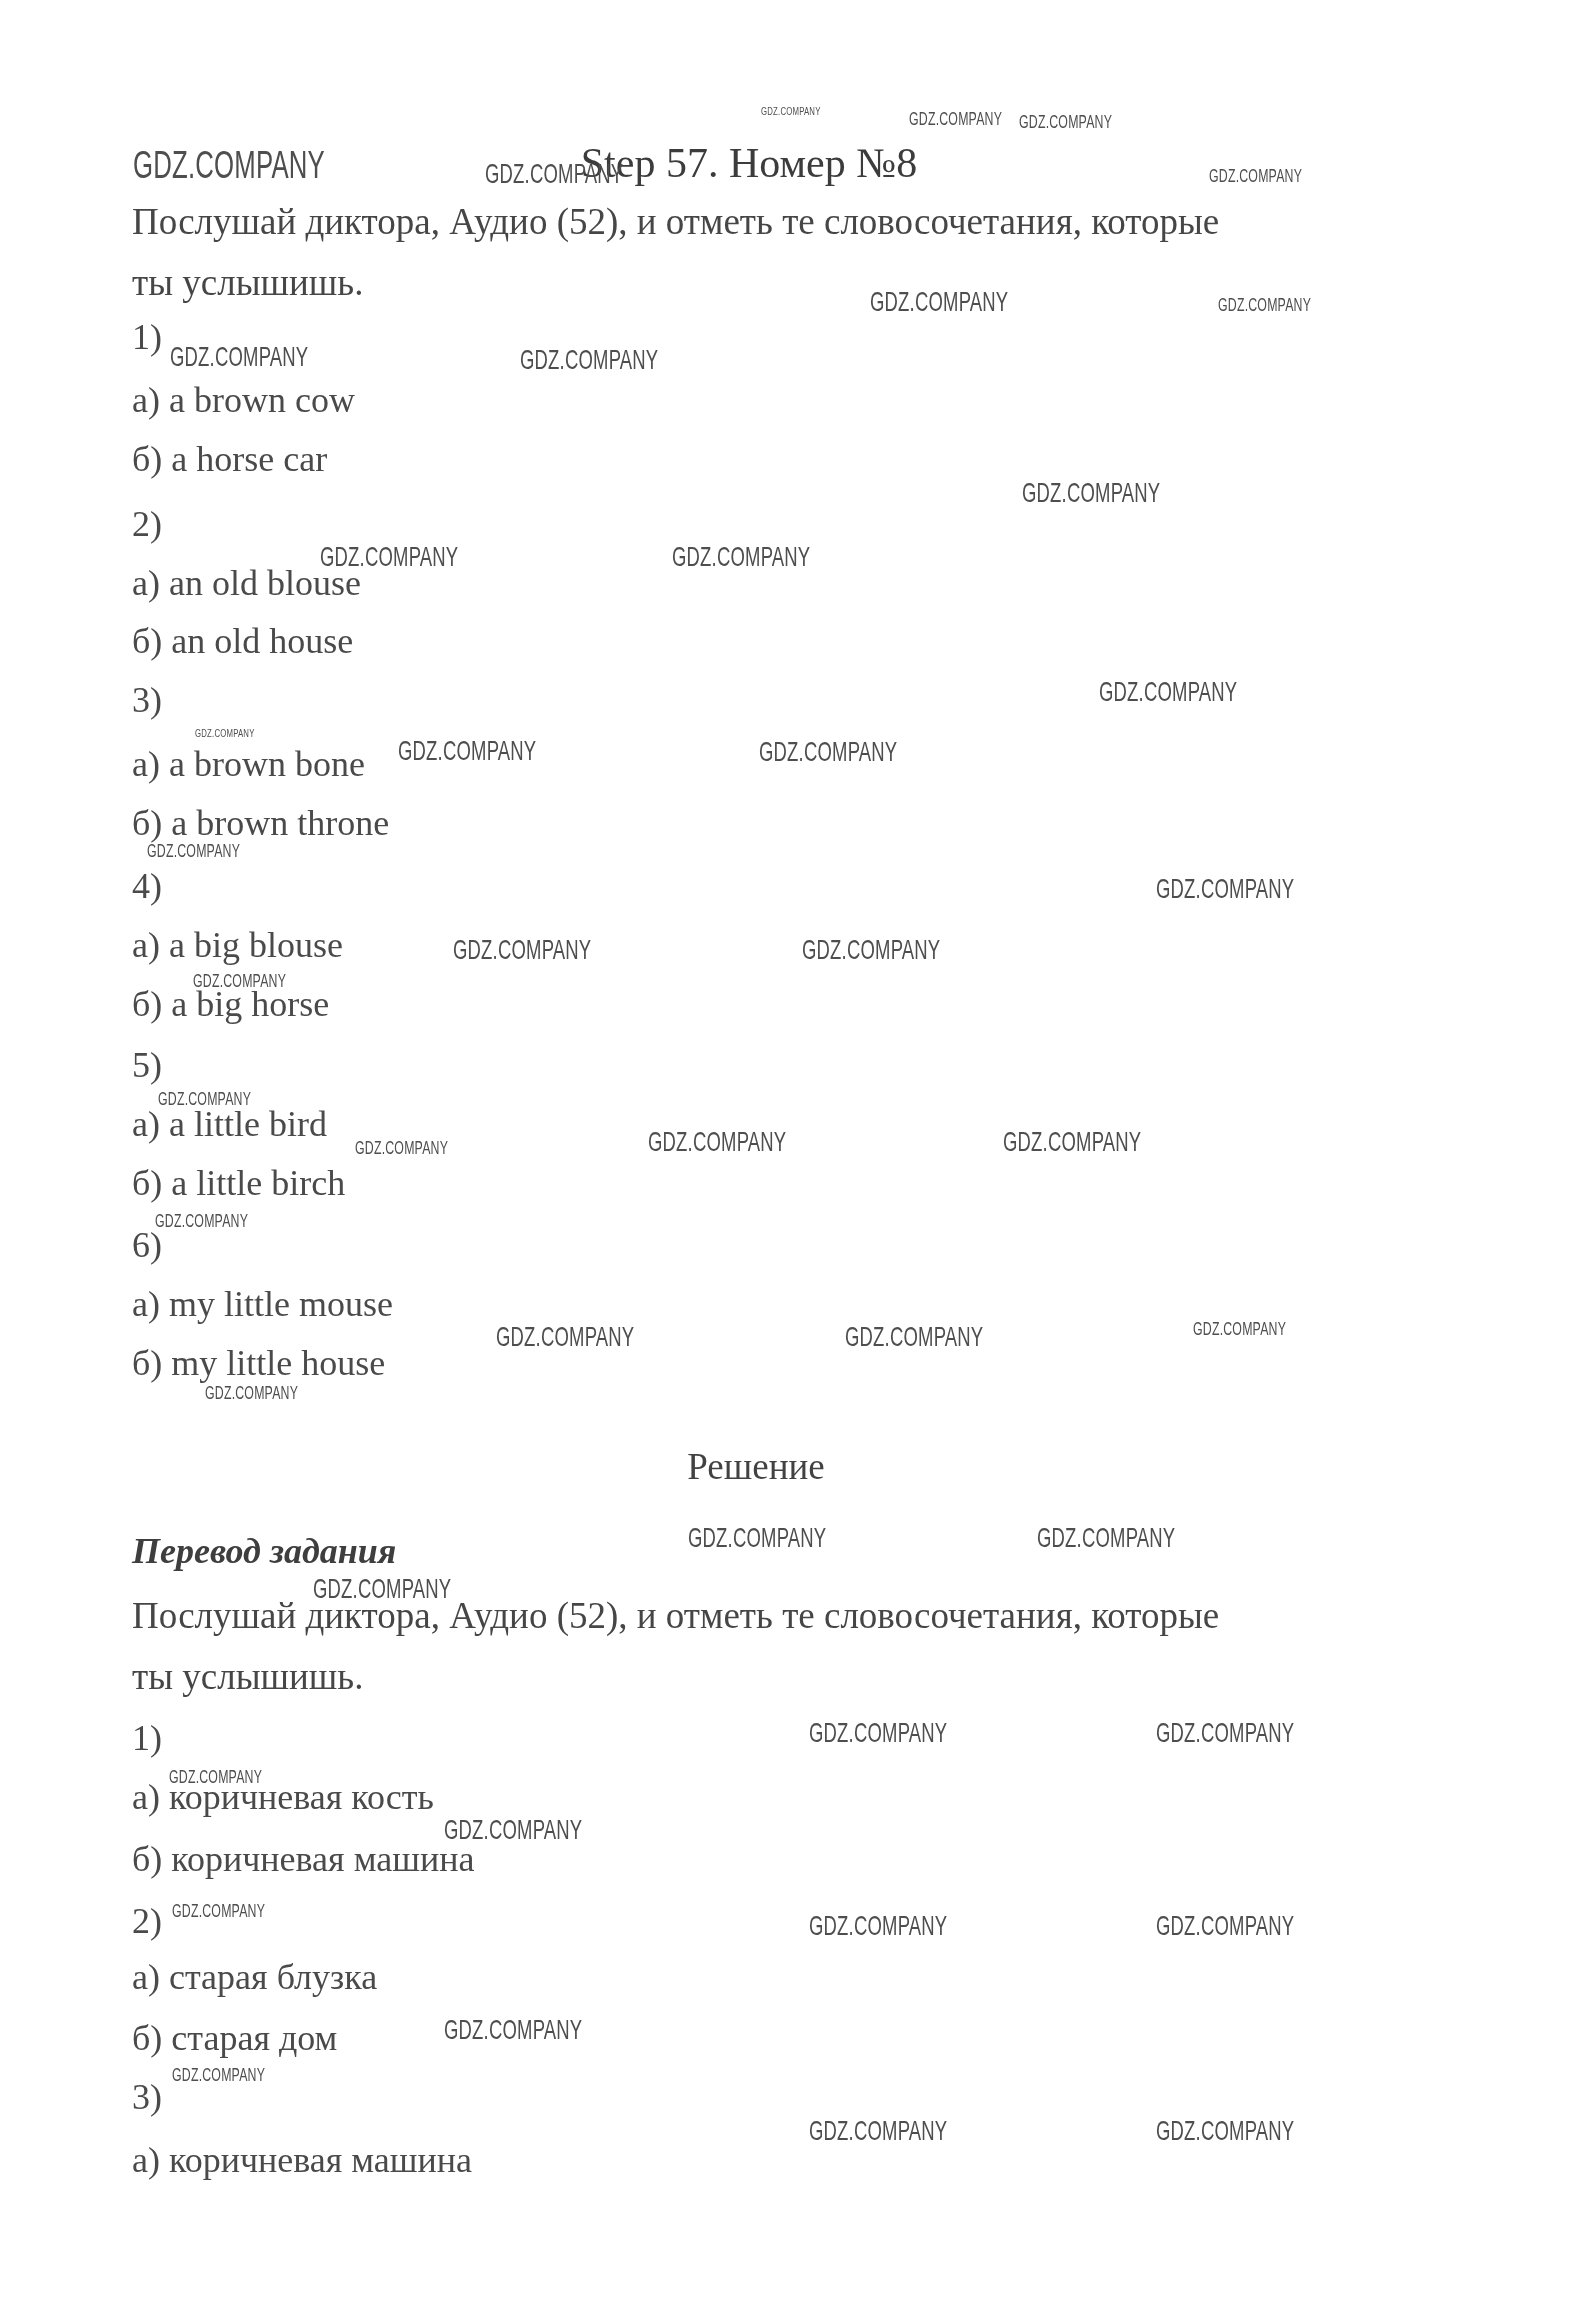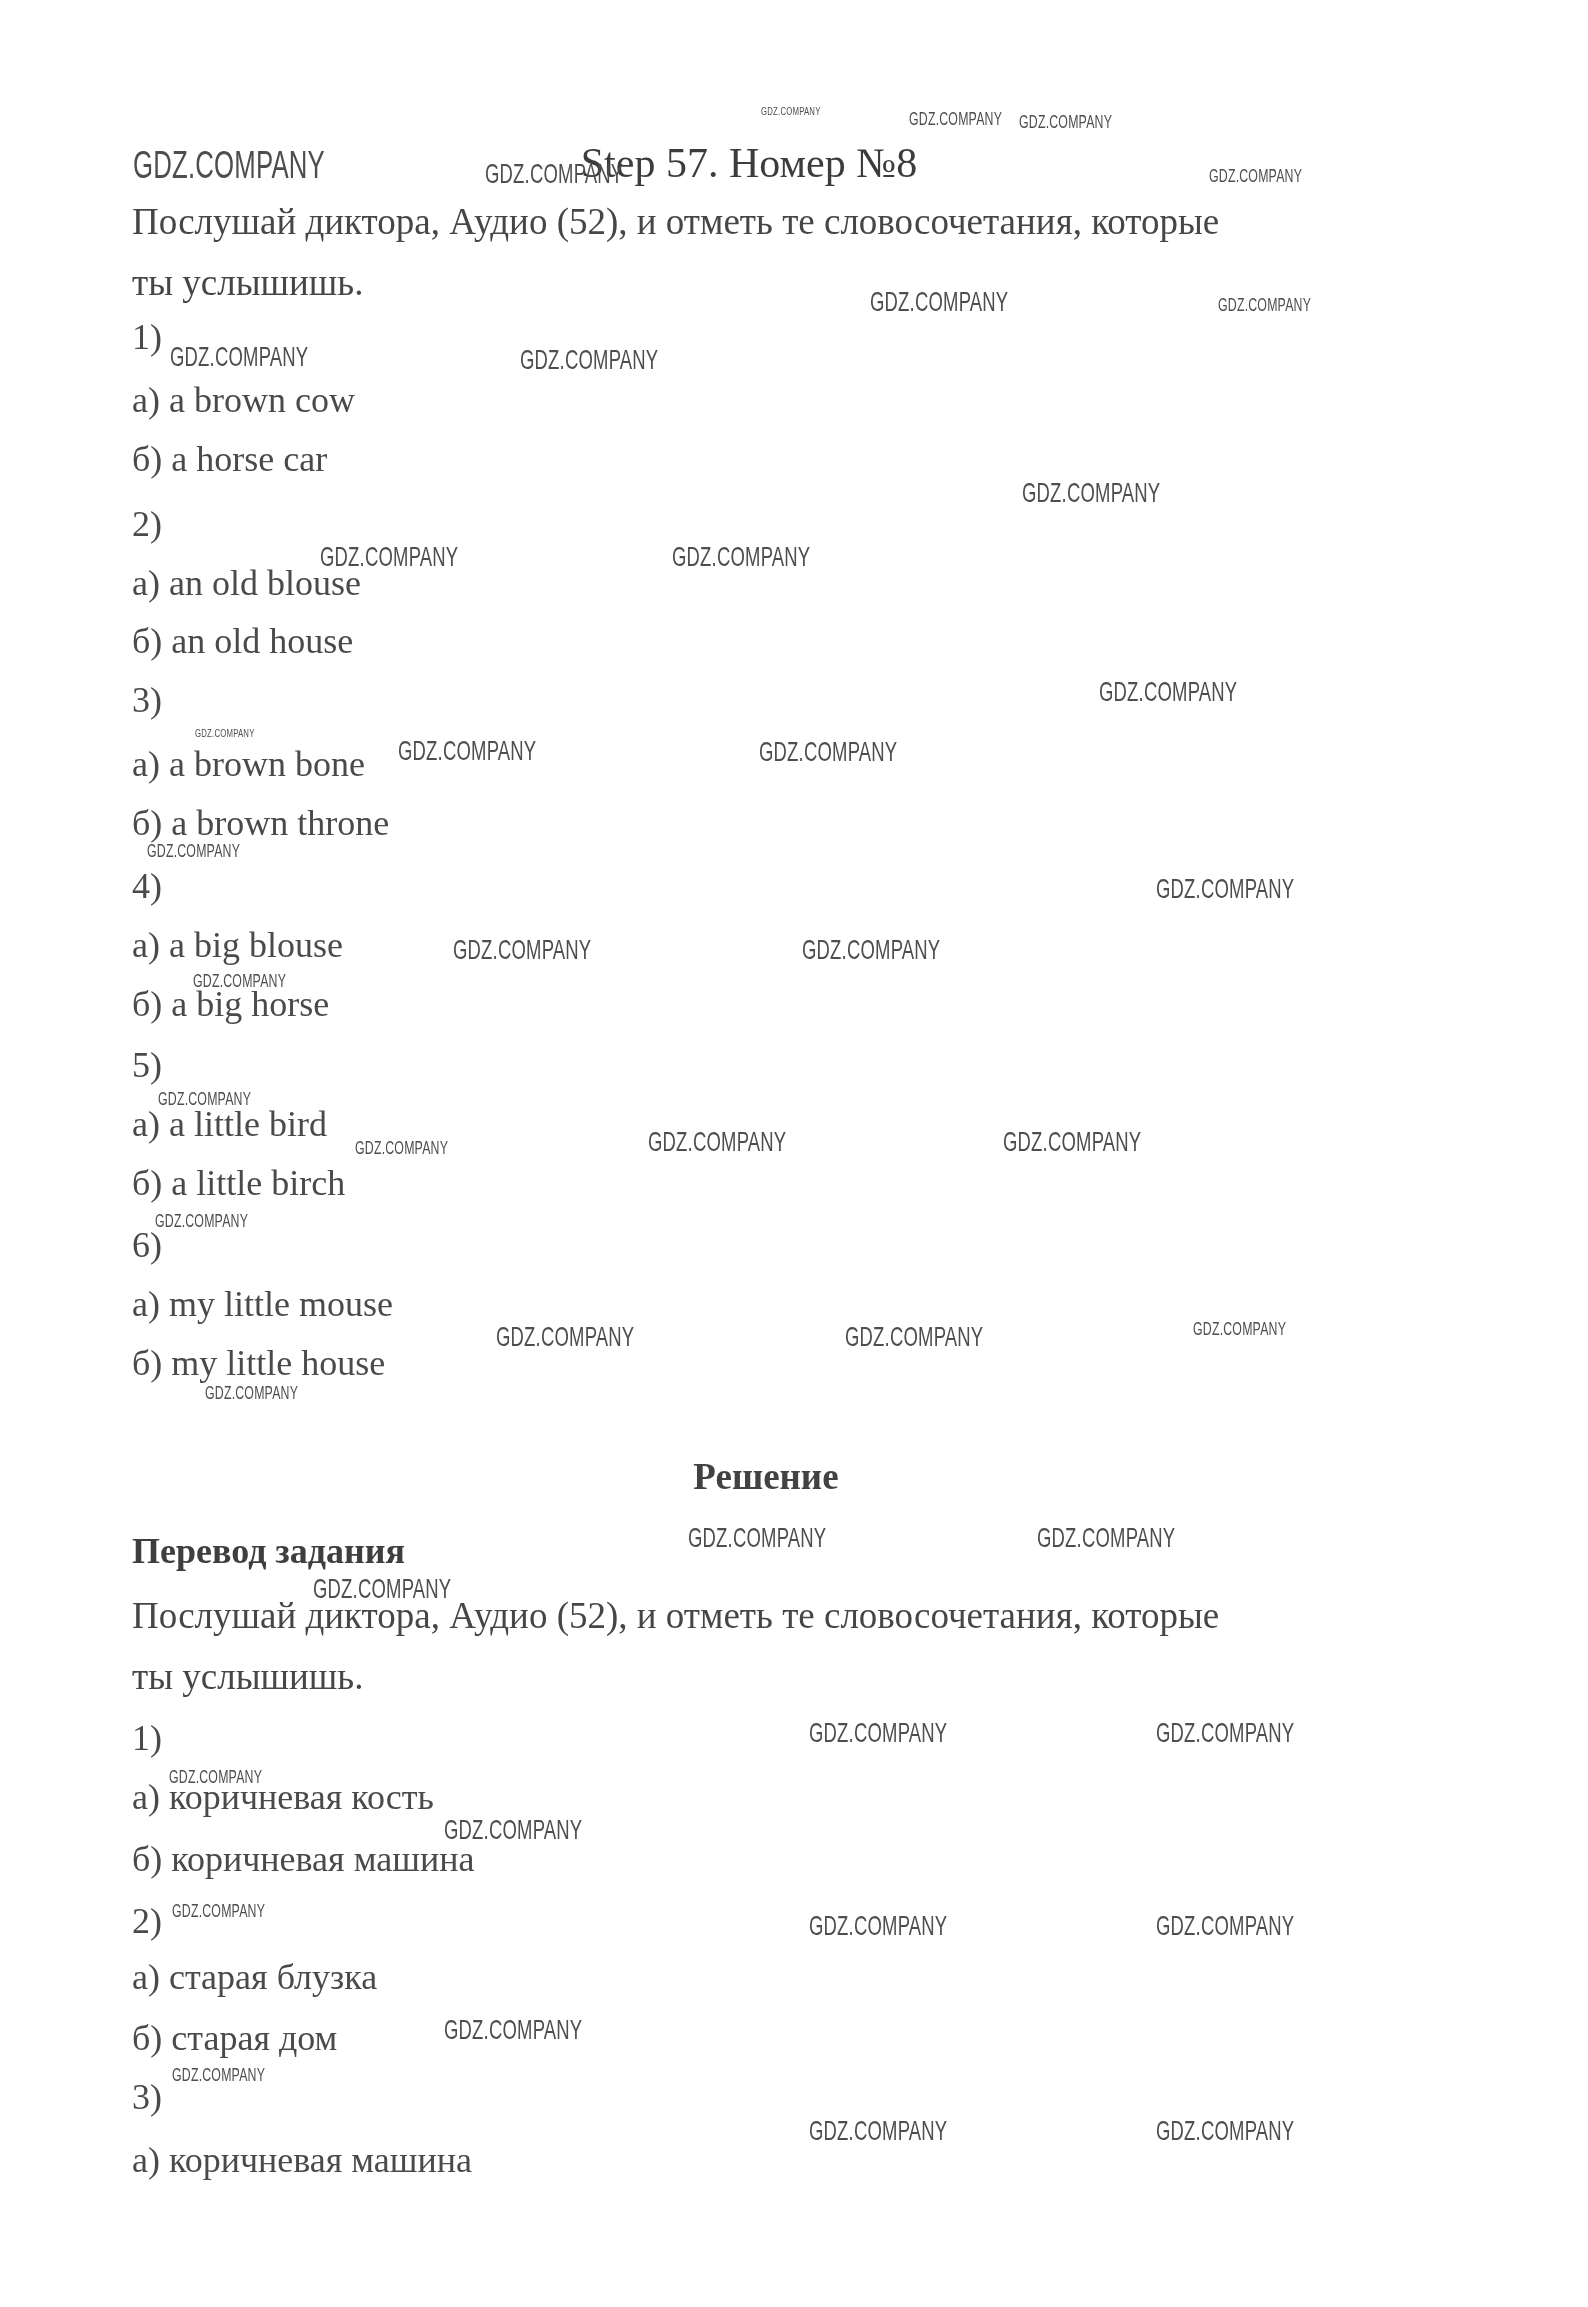--- a/index.html
+++ b/index.html
@@ -41,33 +41,34 @@
     margin: 0;
     font-size: 36px;
     color: #4a4a4a;
     white-space: nowrap;
   }
   .solution-heading {
     position: absolute;
     left: 132px;
     top: 1438px;
     width: 1234px;
-    margin: 17px;
+    margin: 7px;
     text-align: center;
     font-size: 37px;
-    font-weight: 700;
+    font-weight: 400;
     color: #424242;
   }
   .translation-heading {
     position: absolute;
     left: 132px;
     top: 1530px;
     margin: 0;
     font-size: 36px;
     font-weight: 700;
+    font-style: italic;
     color: #3e3e3e;
     white-space: nowrap;
   }
   .wm {
     position: absolute;
     font-family: "Liberation Sans", sans-serif;
     font-weight: 400;
     color: #4e4e4e;
     white-space: nowrap;
     transform: scaleX(0.66);

